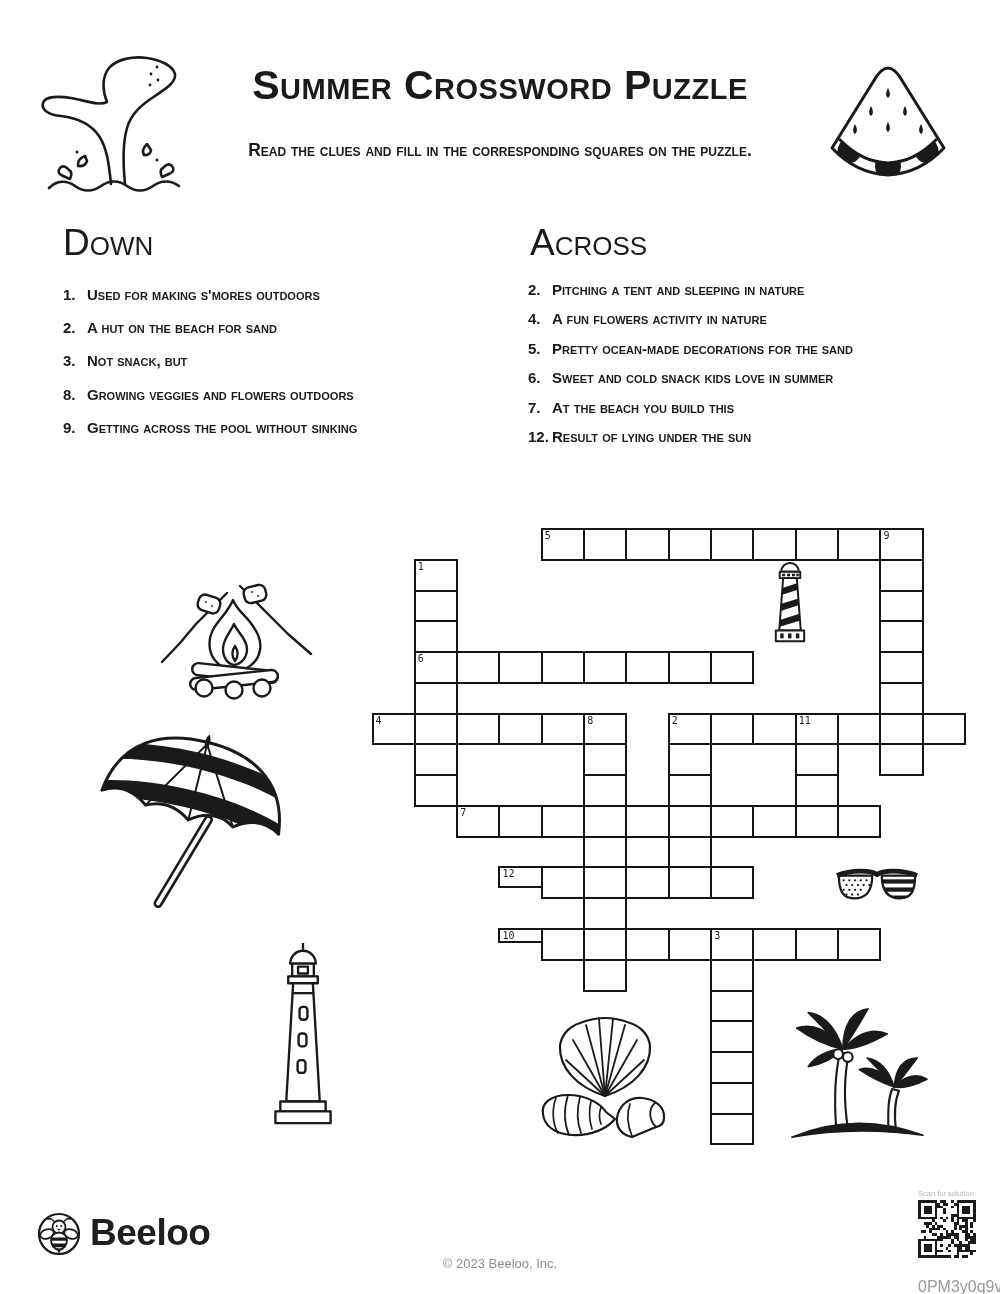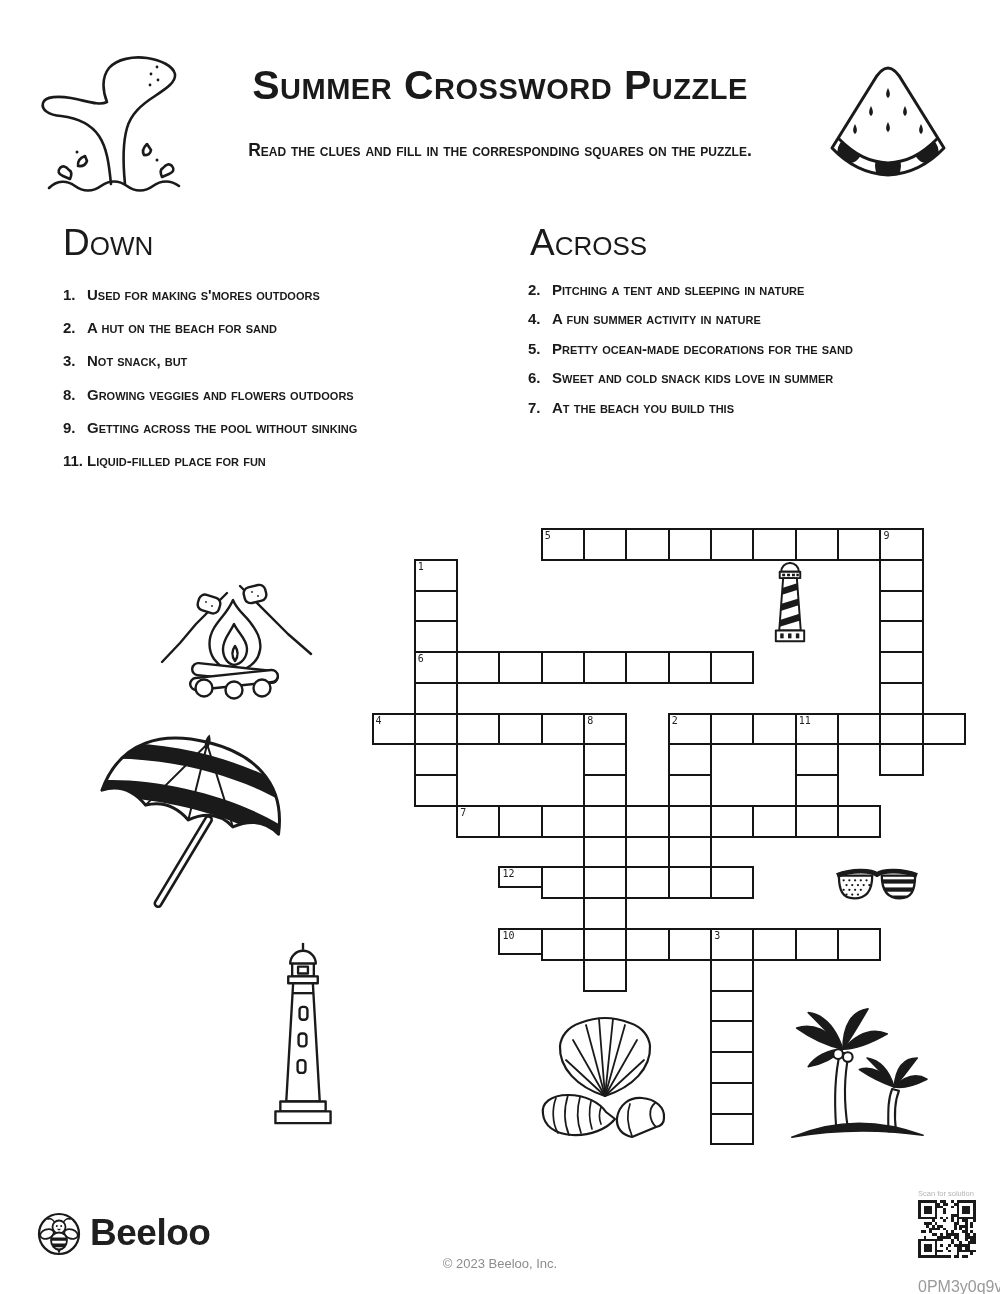--- a/index.html
+++ b/index.html
@@ -100,47 +100,47 @@
       <span>Not snack, but</span>
     </li>
     <li class="clue sc">
       <span class="num">8.</span>
       <span>Growing veggies and flowers outdoors</span>
     </li>
     <li class="clue sc">
       <span class="num">9.</span>
       <span>Getting across the pool without sinking</span>
     </li>
-    <li class="clue sc">
-      <span class="num">11.</span>
-      <span>Liquid-filled place for fun</span>
-    </li>
   </ul>
 
 <div class="abs sec-head sc" style="top:224px;left:530px">Across</div>
 <ul class="abs clues" id="across-clues" style="top:281px;left:528px;width:460px">
     <li class="clue sc">
       <span class="num">2.</span>
       <span>Pitching a tent and sleeping in nature</span>
     </li>
     <li class="clue sc">
       <span class="num">4.</span>
-      <span>A fun summer activity in nature</span>
+      <span>A fun flowers activity in nature</span>
     </li>
     <li class="clue sc">
       <span class="num">5.</span>
       <span>Pretty ocean-made decorations for the sand</span>
     </li>
     <li class="clue sc">
       <span class="num">6.</span>
       <span>Sweet and cold snack kids love in summer</span>
     </li>
     <li class="clue sc">
       <span class="num">7.</span>
       <span>At the beach you build this</span>
+    </li>
+    <li class="clue sc">
+      <span class="num">12.</span>
+      <span>Result of lying under the sun</span>
     </li>
   </ul>
 
 <div class="abs" style="top:560px;left:770px">
   <svg width="40" height="93" viewBox="0 0 40 95" fill="none" stroke="#1a1a1a" stroke-width="2" stroke-linejoin="round">
     <defs>
         <clipPath id="tw1">
           <path d="M13,18.5 L9,72 L31,72 L27,18.5 Z"></path>
         </clipPath>
       </defs>
@@ -399,21 +399,21 @@
     <div class="cell" style="left: 625.48px; top: 804.93px; width: 44.33px; height: 32.77px;"></div>
     <div class="cell" style="left: 710.14px; top: 804.93px; width: 44.33px; height: 32.77px;"></div>
     <div class="cell" style="left: 752.47px; top: 804.93px; width: 44.33px; height: 32.77px;"></div>
     <div class="cell" style="left: 837.13px; top: 804.93px; width: 44.33px; height: 32.77px;"></div>
     <div class="cell" style="left: 498.49px; top: 866.47px; width: 44.33px; height: 22px;">
       <span class="cellnum">12</span>
     </div>
     <div class="cell" style="left: 540.82px; top: 866.47px; width: 44.33px; height: 32.77px;"></div>
     <div class="cell" style="left: 625.48px; top: 866.47px; width: 44.33px; height: 32.77px;"></div>
     <div class="cell" style="left: 710.14px; top: 866.47px; width: 44.33px; height: 32.77px;"></div>
-    <div class="cell" style="left: 498.49px; top: 928.01px; width: 44.33px; height: 27px;">
+    <div class="cell" style="left: 498.49px; top: 928.01px; width: 44.33px; height: 15px;">
       <span class="cellnum">10</span>
     </div>
     <div class="cell" style="left: 540.82px; top: 928.01px; width: 44.33px; height: 32.77px;"></div>
     <div class="cell" style="left: 625.48px; top: 928.01px; width: 44.33px; height: 32.77px;"></div>
     <div class="cell" style="left: 667.81px; top: 928.01px; width: 44.33px; height: 32.77px;"></div>
     <div class="cell" style="left: 710.14px; top: 928.01px; width: 44.33px; height: 32.77px;">
       <span class="cellnum">3</span>
     </div>
     <div class="cell" style="left: 752.47px; top: 928.01px; width: 44.33px; height: 32.77px;"></div>
     <div class="cell" style="left: 794.8px; top: 928.01px; width: 44.33px; height: 32.77px;"></div>

